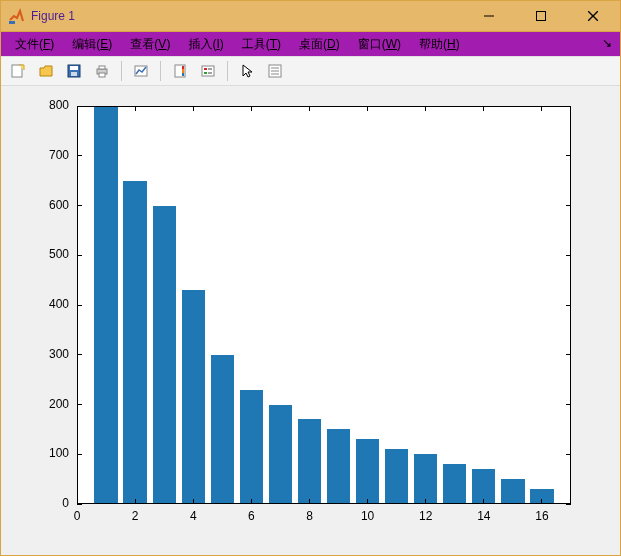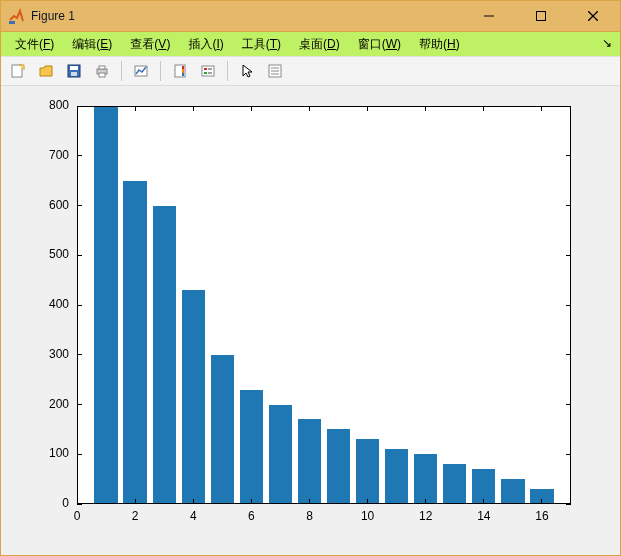--- a/index.html
+++ b/index.html
@@ -29,36 +29,36 @@
     padding: 0 4px 0 8px;
     gap: 6px;
   }
   .titlebar .appicon {
     width: 16px; height:16px;
     display:inline-block;
     position:relative;
   }
   .titlebar .title {
     flex: 0 0 auto;
-    color: #0f172a;
+    color: #4c1d95;
     font-size: 12px;
   }
   .titlebar .spacer { flex: 1 1 auto; }
   .winbtn {
     width: 46px;
     height: 30px;
     display: flex;
     align-items: center;
     justify-content: center;
     color: #000;
   }
 
   .menubar {
     height: 24px;
-    background: #bef264;
+    background: #a21caf;
     border-top: 1px solid #d9a441;
     border-bottom: 1px solid #e0e0e0;
     display: flex;
     align-items: center;
     padding: 0 6px;
     gap: 2px;
     position: relative;
   }
   .menu-item {
     padding: 2px 8px;

